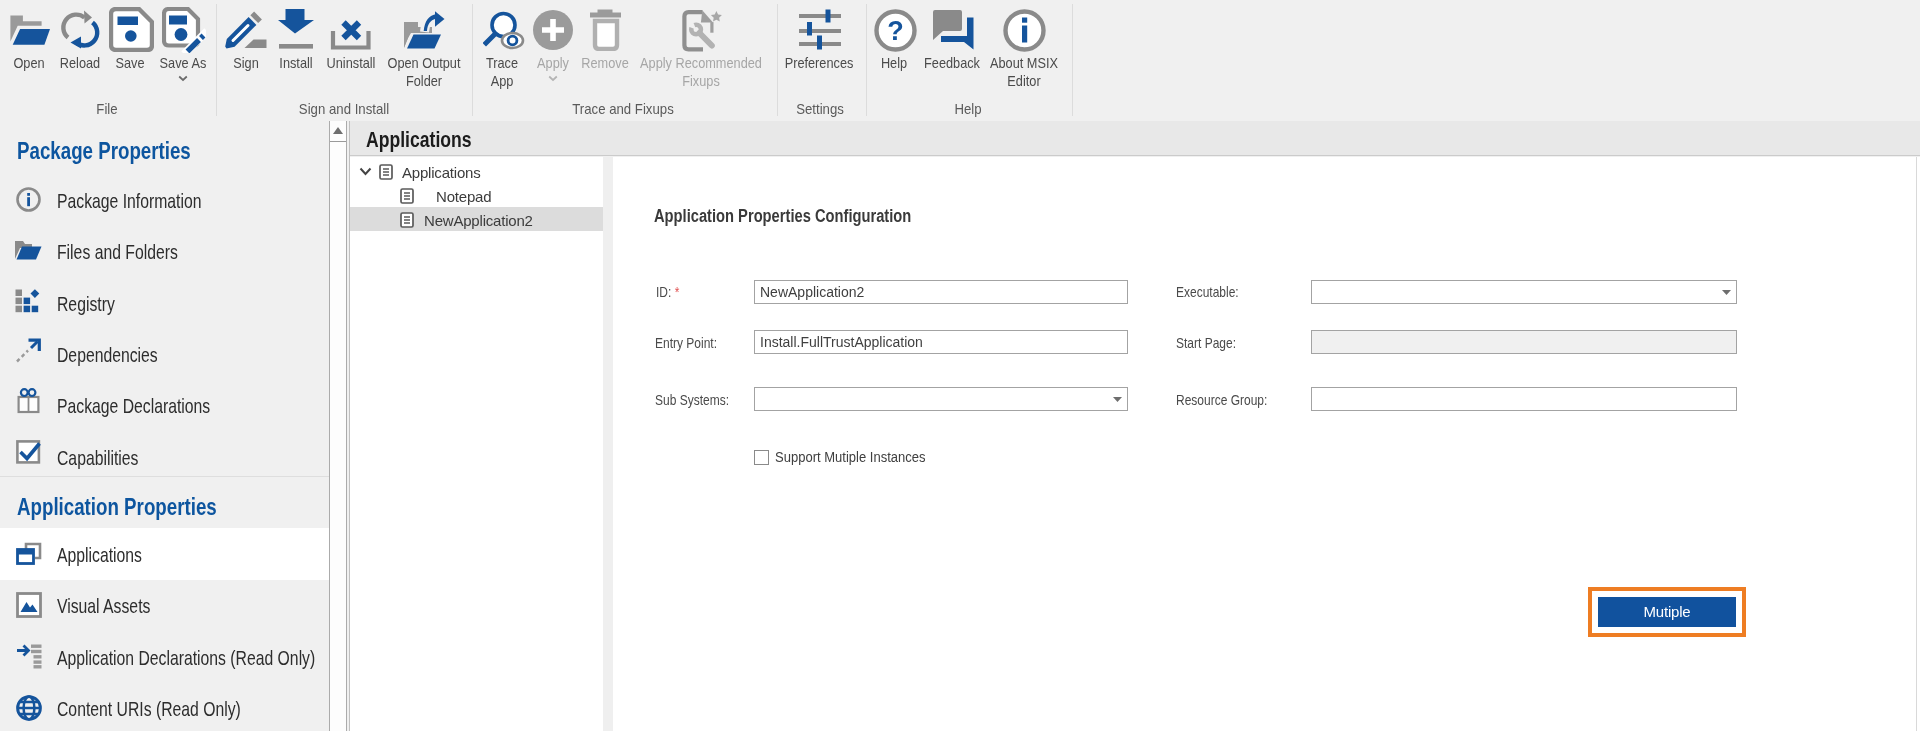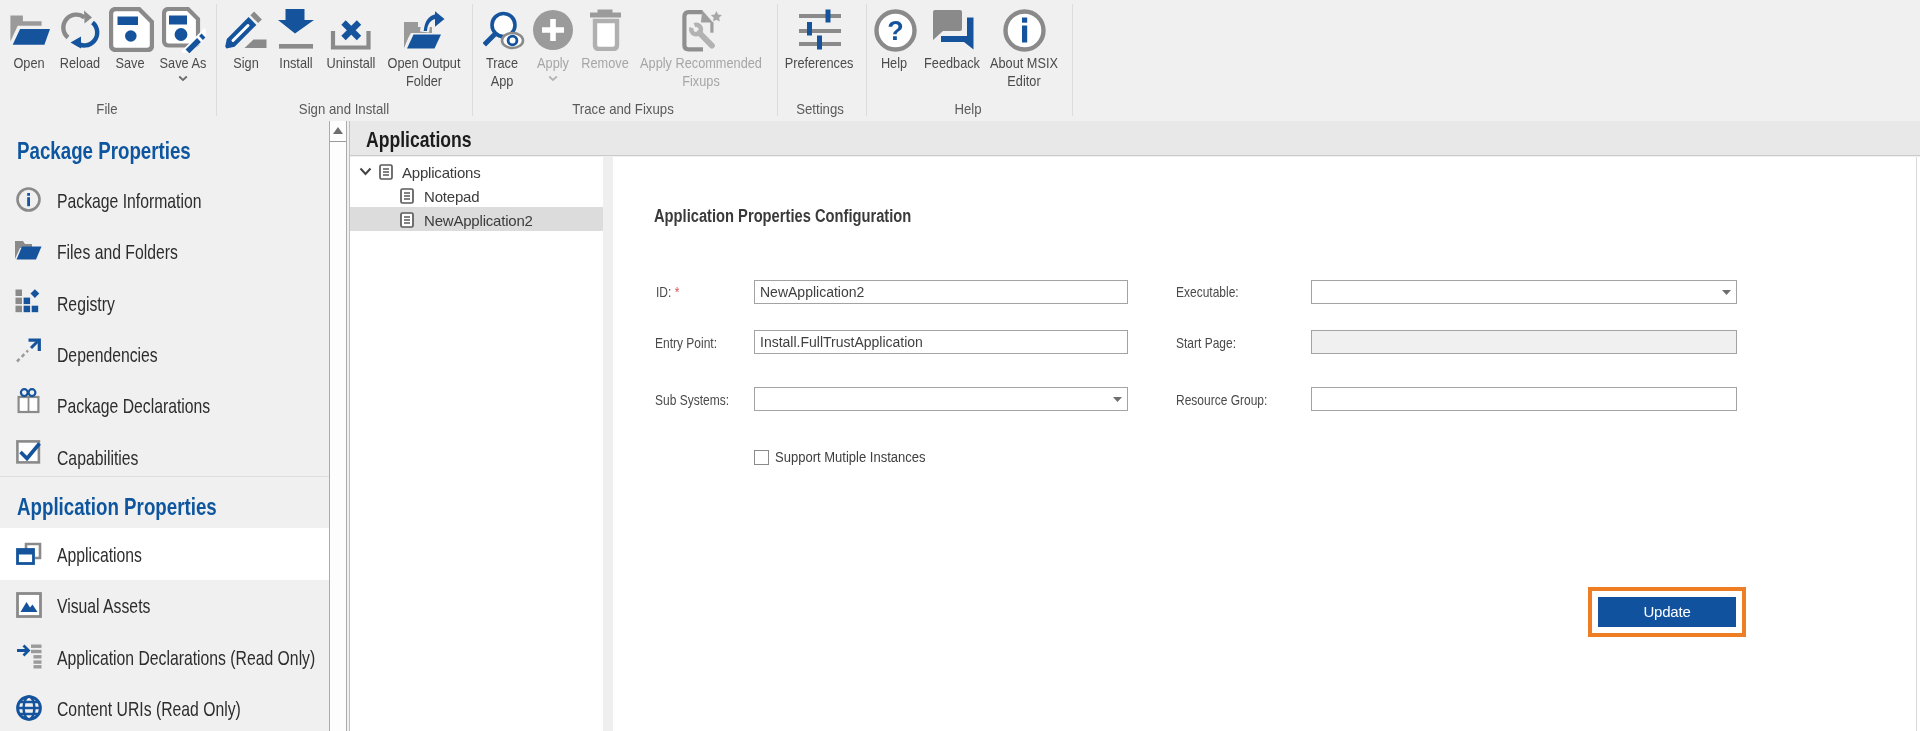--- a/index.html
+++ b/index.html
@@ -265,21 +265,21 @@
   </svg>
 <svg class="a" style="left:379px;top:164px" width="14" height="16" viewBox="0 0 14 16">
   <rect x="1" y="1" width="12" height="14" rx="1.5" fill="#fff" stroke="#5a5a5a" stroke-width="1.7"></rect>
   <path d="M4,5 H10 M4,8 H10 M4,11 H10" stroke="#5a5a5a" stroke-width="1.4"></path>
 </svg>
 <div class="tri" style="left:402px;top:163.5px">Applications</div>
 <svg class="a" style="left:400px;top:188px" width="14" height="16" viewBox="0 0 14 16">
   <rect x="1" y="1" width="12" height="14" rx="1.5" fill="#fff" stroke="#5a5a5a" stroke-width="1.7"></rect>
   <path d="M4,5 H10 M4,8 H10 M4,11 H10" stroke="#5a5a5a" stroke-width="1.4"></path>
 </svg>
-<div class="tri" style="left:424px;top:187.5px">Notepad</div>
+<div class="tri" style="left:436px;top:187.5px">Notepad</div>
 <svg class="a" style="left:400px;top:212px" width="14" height="16" viewBox="0 0 14 16">
   <rect x="1" y="1" width="12" height="14" rx="1.5" fill="#fff" stroke="#5a5a5a" stroke-width="1.7"></rect>
   <path d="M4,5 H10 M4,8 H10 M4,11 H10" stroke="#5a5a5a" stroke-width="1.4"></path>
 </svg>
 <div class="tri" style="left:424px;top:211.5px">NewApplication2</div>
 
 <div class="a" style="left:654px;top:205.8px;font-size:17.5px;font-weight:bold;color:#3a3a3a;transform:scaleX(0.84);transform-origin:0 0">Application Properties Configuration</div>
 <div class="fl" style="left:656px;top:283.4px">ID: <span style="color:#e05252">*</span></div>
 <div class="fl" style="left:655px;top:334.4px">Entry Point:</div>
 <div class="fl" style="left:655px;top:390.9px">Sub Systems:</div>
@@ -295,13 +295,13 @@
 <div class="inp" style="left:1311px;top:280px;width:419px"></div>
 <svg class="a" style="left:1721.5px;top:289.5px" width="9" height="5">
     <polygon points="0,0 9,0 4.5,5" fill="#6e6e6e"></polygon>
   </svg>
 <div class="inp" style="left:1311px;top:330px;width:419px;background:#f0f0f0"></div>
 <div class="inp" style="left:1311px;top:387px;width:419px"></div>
 <div class="a" style="left:754px;top:450px;width:13px;height:13px;background:#fff;border:1px solid #8a8a8a"></div>
 <div class="a" style="left:775px;top:448.8px;font-size:14px;color:#404040;white-space:nowrap;transform:scaleX(0.93);transform-origin:0 0">Support Mutiple Instances</div>
 
 <div class="a" style="left:1588px;top:587px;width:150px;height:42px;border:4px solid #ee7d23;background:#ffffff"></div>
-<div class="a" style="left:1598px;top:597px;width:138px;height:30px;background:#11529e;color:#ffffff;font-size:15px;letter-spacing:-0.2px;text-align:center;line-height:30px">Update</div>
+<div class="a" style="left:1598px;top:597px;width:138px;height:30px;background:#11529e;color:#ffffff;font-size:15px;letter-spacing:-0.2px;text-align:center;line-height:30px">Mutiple</div>
 
 </body></html>

